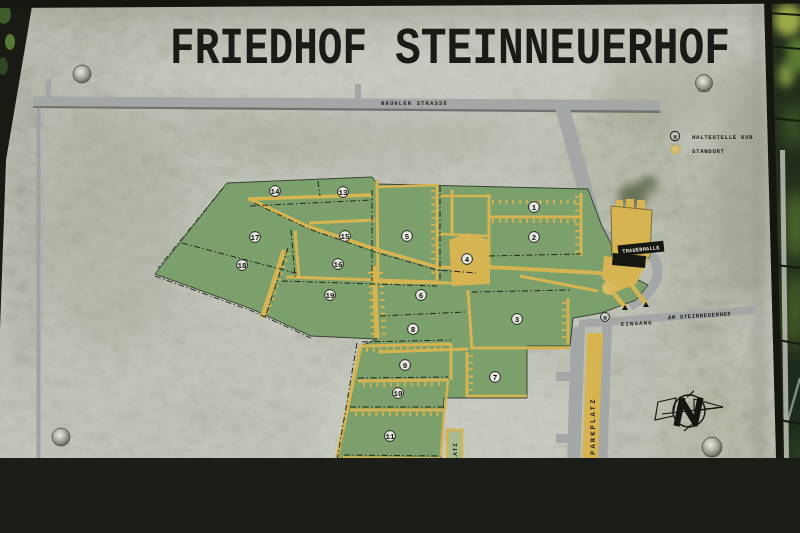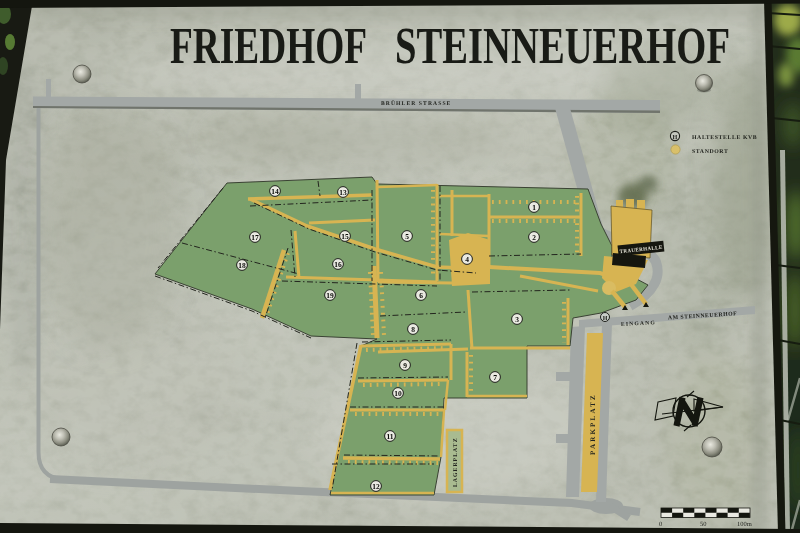--- a/index.html
+++ b/index.html
@@ -1,16 +1,16 @@
 <!DOCTYPE html>
 <html><head>
 <meta charset="utf-8">
 <style>
 html,body{margin:0;padding:0;background:#1b1d18;}
-#scene{position:relative;width:800px;height:533px;overflow:hidden;font-family:Liberation Serif, serif;}
+#scene{position:relative;width:800px;height:458px;overflow:hidden;font-family:Liberation Mono, monospace;}
 </style>
 </head>
 <body>
 <div id="scene">
 <svg width="800" height="533" viewBox="0 0 800 533" xmlns="http://www.w3.org/2000/svg" text-rendering="geometricPrecision">
 <defs>
   <radialGradient id="screw" cx="42%" cy="38%" r="65%">
     <stop offset="0%" stop-color="#e9e9e0"></stop>
     <stop offset="38%" stop-color="#bebeb3"></stop>
     <stop offset="72%" stop-color="#8c8d80"></stop>

